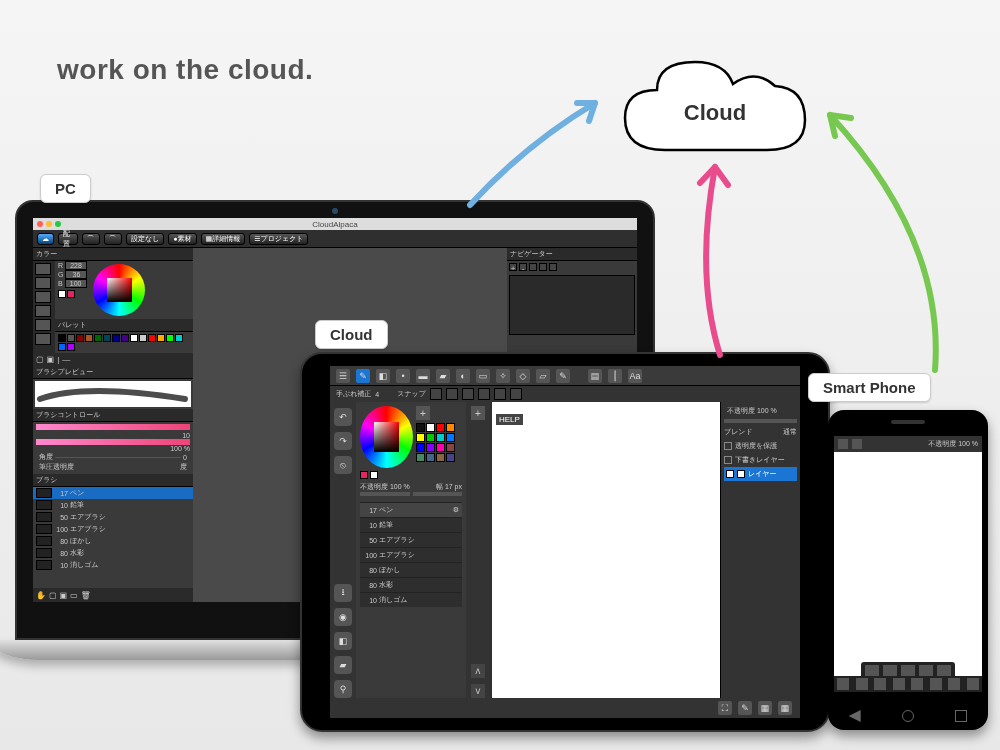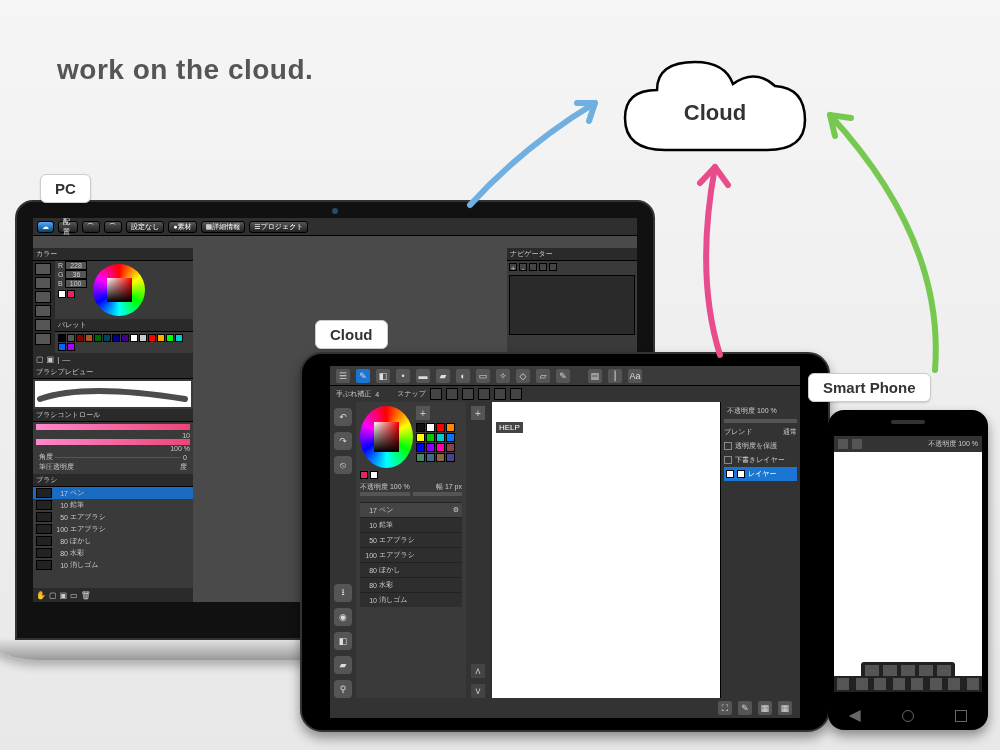--- a/index.html
+++ b/index.html
@@ -142,21 +142,21 @@
   .tab-tools .t-ico { width:18px; height:18px; border-radius:4px;}
   .tab-color { width:110px; background:#3a3a3a; padding:4px;}
   .tab-wheel { width:62px; height:62px; border-radius:50%;
     background: conic-gradient(red,yellow,lime,cyan,blue,magenta,red); position:relative;}
   .tab-wheel .wheel-center{ top:26%; left:26%; width:48%; height:48%;}
   .tab-pal { display:flex; flex-wrap:wrap; gap:1px; width:46px;}
   .tab-pal .sw{ width:9px; height:9px;}
   .tab-list { margin-top:6px;}
   .tab-list .brush-row{ background:#2e2e2e; border-top:1px solid #222; padding:2px 3px;}
   .tab-canvas { flex:1; background:#fff; margin:0 0 0 2px; position:relative;}
-  .help-btn { position:absolute; top:20px; left:4px; background:#444; color:#fff; font-size:8px; padding:1px 3px;}
+  .help-btn { position:absolute; top:12px; left:4px; background:#444; color:#fff; font-size:8px; padding:1px 3px;}
   .tab-right { width:80px; background:#333; border-left:1px solid #000; padding:3px;}
   .plus { width:14px; height:14px; background:#555; display:flex; align-items:center; justify-content:center; font-size:10px;}
   .chev { width:14px; height:14px; background:#444; display:flex; align-items:center; justify-content:center; font-size:10px;}
   .tab-footer { position:absolute; bottom:0; left:0; right:0; height:20px; background:#333; display:flex; align-items:center; justify-content:flex-end; gap:6px; padding:0 8px;}
   
   .phone {
     position:absolute;
     top:410px; left:828px;
     width:160px; height:320px;
     background:#000;
@@ -210,20 +210,26 @@
 </svg>
 <svg class="arrow" style="top:100px; left:815px;" width="140" height="280">
   <path d="M120 270 Q 130 140 15 15" fill="none" stroke="#77c850" stroke-width="6" stroke-linecap="round"></path>
   <path d="M15 15 L20 36 M15 15 L36 18" fill="none" stroke="#77c850" stroke-width="6" stroke-linecap="round"></path>
 </svg>
 
 <div class="laptop">
   <div class="laptop-bezel">
     <div class="laptop-cam"></div>
     <div class="laptop-screen">
+      <div class="mac-bar">
+        <div class="mac-dot" style="background:#ff5f57"></div>
+        <div class="mac-dot" style="background:#febc2e"></div>
+        <div class="mac-dot" style="background:#28c840"></div>
+        <div class="mac-title">CloudAlpaca</div>
+      </div>
       <div class="lap-toolbar">
         <div class="lap-btn" style="background:linear-gradient(#5af,#047);">☁</div>
         <div class="lap-btn" style="width:20px">
             <span>配置</span>
           </div>
         <div class="lap-btn" style="width:18px">⌒</div>
         <div class="lap-btn" style="width:18px">⌒</div>
         <div class="lap-btn">
             <span>設定なし</span>
           </div>

